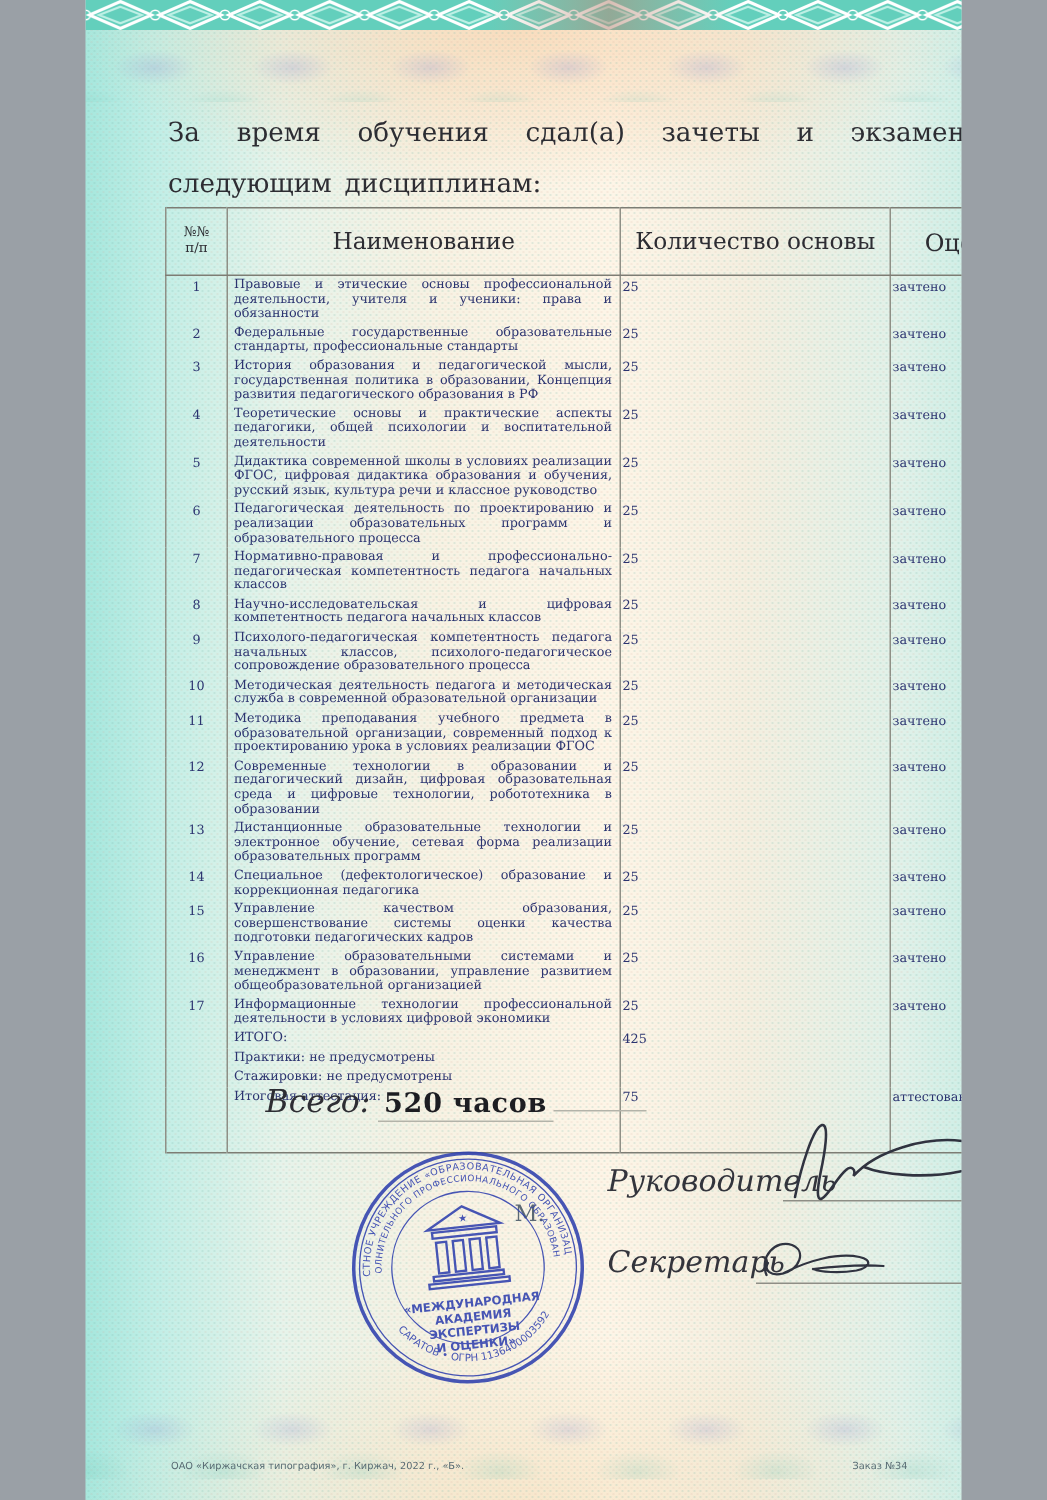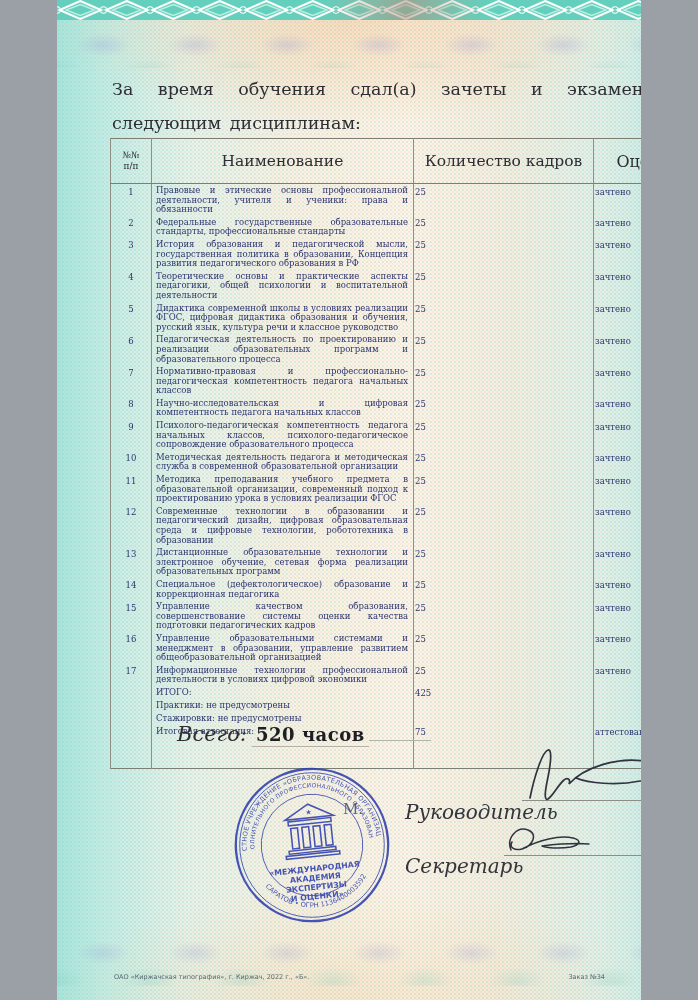--- a/index.html
+++ b/index.html
@@ -67,21 +67,21 @@
   .total-line { position:absolute; left:120px; top:722px; white-space:nowrap; }
   .total-label { font-size:21px; color:#2d2d33;font-style:italic; }
   .total-value { font-size:18px; font-weight:bold; color:#1d1d22; letter-spacing:.5px;
                  border-bottom:1px solid #b3b3a9; padding:0 4px 1px 4px;margin-top:35px; }
   .total-filler { display:inline-block; width:62px; border-bottom:1px solid #b3b3a9; }
 
   .stamp { position:absolute; left:172px; top:762px; z-index:2; }
   .mp-mark { position:absolute; left:286px; top:800px; z-index:1;
              font-size:15px; color:#5b6874; }
 
-  .sig-label { position:absolute; font-style:italic; font-size:20px; color:#33343c; z-index:3;margin-top:25px; }
+  .sig-label { position:absolute; font-style:italic; font-size:20px; color:#33343c; z-index:3; }
   .sig1-label { left:348px; top:775px; }
   .sig2-label { left:348px; top:829px; }
   .sig-line { position:absolute; border-bottom:1px solid #8e8e86; height:0; }
   .sig1-line { left:465px; top:800px; width:192px; }
   .sig2-line { left:447px; top:855px; width:192px; }
   .sig-ink { position:absolute; z-index:4; }
   .sig1-ink { left:455px; top:740px; }
   .sig2-ink { left:440px; top:818px; }
 
   .fineprint { position:absolute; top:973px; font-size:6.5px; color:#576a72;
@@ -127,21 +127,21 @@
         <col style="width:180px">
         <col style="width:109px">
     </colgroup>
     <thead>
       <tr>
         <th class="h-num">
           <span>№№</span><br>
           <span>п/п</span>
         </th>
         <th class="h-name">Наименование</th>
-        <th class="h-hours">Количество кадров</th>
+        <th class="h-hours">Количество основы</th>
         <th class="h-grade">Оценка</th>
       </tr>
     </thead>
     <tbody>
         <tr>
       <td class="c-num">1</td>
       <td class="c-name">Правовые и этические основы профессиональной деятельности, учителя и ученики: права и обязанности</td>
       <td class="c-hours">25</td>
       <td class="c-grade">зачтено</td>
     </tr>

